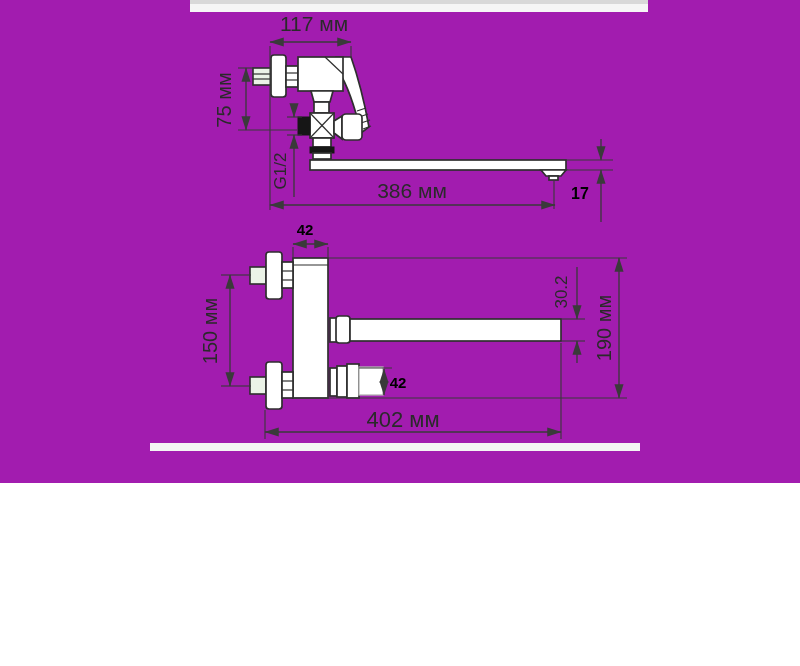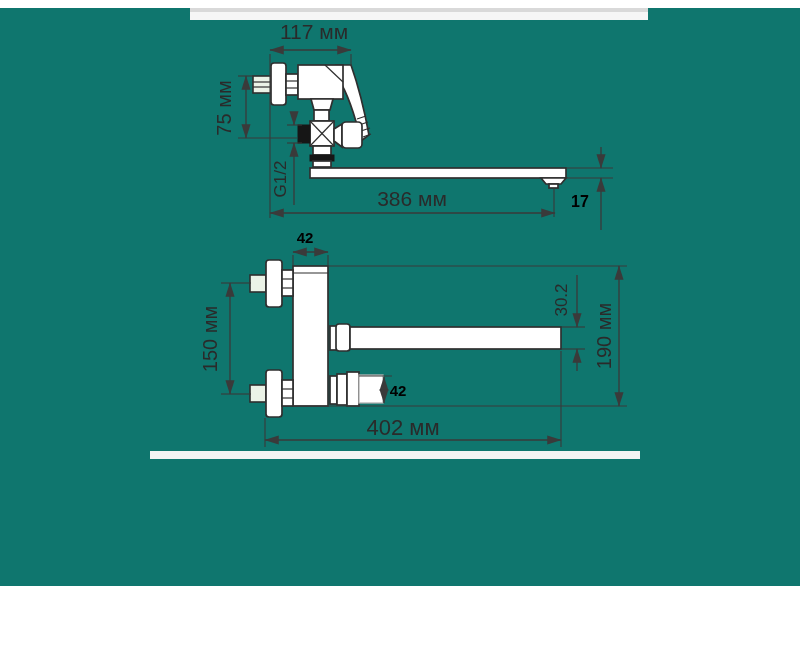--- a/index.html
+++ b/index.html
@@ -1,17 +1,17 @@
 <!DOCTYPE html>
 <html><head>
 <meta charset="utf-8">
 <style>
   html,body{margin:0;padding:0;background:#ffffff;}
-  #stage{position:relative;width:800px;height:578px;background:#0f766e;overflow:hidden;
-         font-family:"Liberation Sans", sans-serif;margin-top:8px;}
+  #stage{position:relative;width:800px;height:483px;background:#a21caf;overflow:hidden;
+         font-family:"Liberation Sans", sans-serif;}
   svg{position:absolute;left:0;top:0;}
   .outline{fill:#ffffff;stroke:#2f2f2f;stroke-width:1.7;}
   .thin{fill:none;stroke:#2f2f2f;stroke-width:1.2;}
   .dark{fill:#161616;stroke:#161616;}
   .dim{fill:none;stroke:#3a3a3a;stroke-width:1.3;}
   .ext{fill:none;stroke:#3a3a3a;stroke-width:1.1;}
   .ghost{fill:#ffffff;stroke:#b3b3b3;stroke-width:1.3;}
   .greenfill{fill:#ebf3e7;stroke:#2f2f2f;stroke-width:1.6;}
   text{fill:#2a2a2a;}
   .lbl{font-size:20px;}

